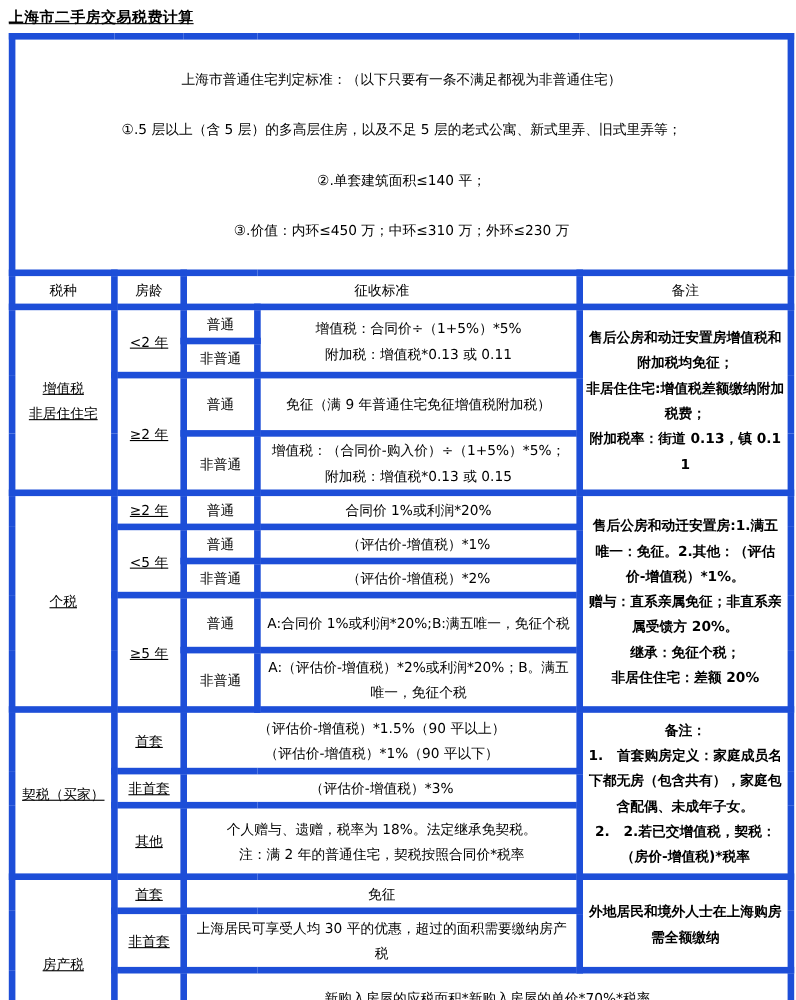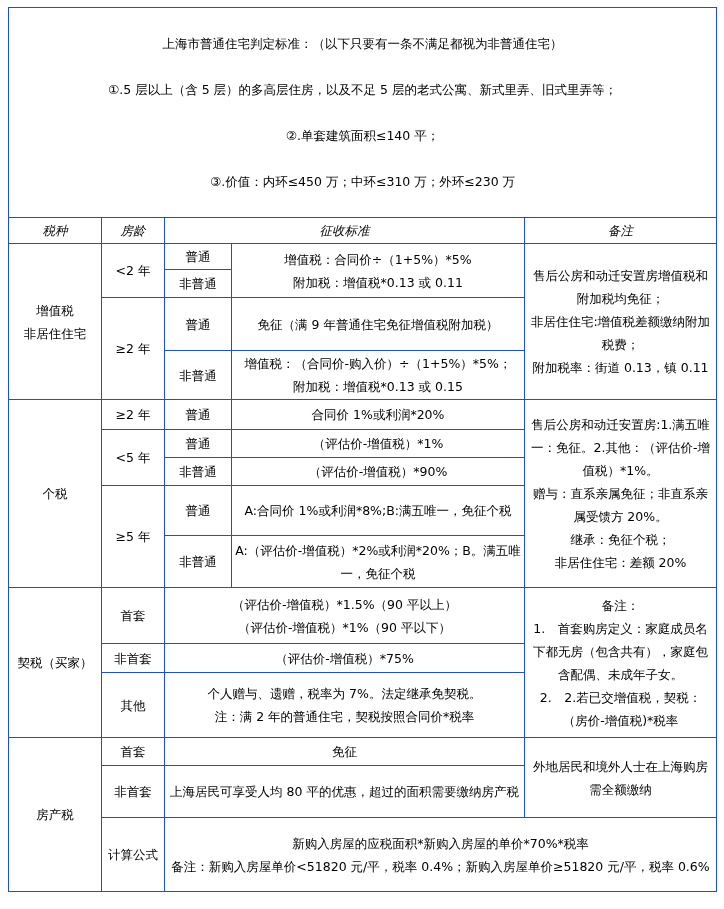--- a/index.html
+++ b/index.html
@@ -9,41 +9,42 @@
     font-family:"DejaVu Sans",sans-serif;overflow:hidden;
   }
   .title{
     font-size:13.5px;font-weight:bold;text-decoration:underline;
     margin:0 0 5px 0;letter-spacing:0.5px;
   }
   table.tax{
     border-collapse:collapse;table-layout:fixed;width:708px;
   }
   table.tax td{
-    border:1px solid #1d4ed8;
+    border:6px solid #1d4ed8;
     font-size:12.5px;line-height:23px;
     text-align:center;vertical-align:middle;
     padding:1px 3px;white-space:pre-line;overflow:hidden;
     word-break:break-all;
   }
   td.criteria-cell{
     text-align:left;padding:4px 4px;line-height:24.5px;font-size:13px;
     white-space:normal;
   }
-  td.lg{font-size:13.5px;}
-  td.hdr{font-size:13px;font-style:italic;}
+  td.lg{font-size:13.5px;text-decoration:underline;}
+  td.hdr{font-size:13px;}
   td.remark{
-    text-align:left;line-height:24px;font-size:12.5px;padding:2px 4px;
+    text-align:left;line-height:24px;font-size:12.5px;padding:2px 4px;font-weight:bold;
   }
 </style>
 </head>
 <body>
 
 <div class="page">
 
+  <div class="title">上海市二手房交易税费计算</div>
 
   <table class="tax">
     <colgroup>
       <col style="width:93px">
         <col style="width:63px">
         <col style="width:67px">
       <col style="width:293px">
         <col style="width:192px">
     </colgroup>
 
@@ -99,60 +100,60 @@
 继承：免征个税；
 非居住住宅：差额 20%</td>
     </tr>
     <tr style="height:28px">
       <td rowspan="2" class="lg">&lt;5 年</td>
       <td>普通</td>
       <td>（评估价-增值税）*1%</td>
     </tr>
     <tr style="height:28px">
       <td>非普通</td>
-      <td>（评估价-增值税）*90%</td>
+      <td>（评估价-增值税）*2%</td>
     </tr>
     <tr style="height:50px">
       <td rowspan="2" class="lg">≥5 年</td>
       <td>普通</td>
-      <td>A:合同价 1%或利润*8%;B:满五唯一，免征个税</td>
+      <td>A:合同价 1%或利润*20%;B:满五唯一，免征个税</td>
     </tr>
     <tr style="height:52px">
       <td>非普通</td>
       <td>A:（评估价-增值税）*2%或利润*20%；B。满五唯一，免征个税</td>
     </tr>
 
     <tr style="height:56px">
       <td rowspan="3" class="lg">契税（买家）</td>
       <td class="lg">首套</td>
       <td colspan="2">（评估价-增值税）*1.5%（90 平以上）
 （评估价-增值税）*1%（90 平以下）</td>
       <td rowspan="3" class="remark">备注：
 1.　首套购房定义：家庭成员名下都无房（包含共有），家庭包含配偶、未成年子女。
 2.　2.若已交增值税，契税：（房价-增值税)*税率</td>
     </tr>
     <tr style="height:29px">
       <td class="lg">非首套</td>
-      <td colspan="2">（评估价-增值税）*75%</td>
+      <td colspan="2">（评估价-增值税）*3%</td>
     </tr>
     <tr style="height:65px">
       <td class="lg">其他</td>
-      <td colspan="2">个人赠与、遗赠，税率为 7%。法定继承免契税。
+      <td colspan="2">个人赠与、遗赠，税率为 18%。法定继承免契税。
 注：满 2 年的普通住宅，契税按照合同价*税率</td>
     </tr>
 
     <tr style="height:28px">
       <td rowspan="3" class="lg">房产税</td>
       <td class="lg">首套</td>
       <td colspan="2">免征</td>
       <td rowspan="2" class="remark">外地居民和境外人士在上海购房需全额缴纳</td>
     </tr>
     <tr style="height:52px">
       <td class="lg">非首套</td>
-      <td colspan="2">上海居民可享受人均 80 平的优惠，超过的面积需要缴纳房产税</td>
+      <td colspan="2">上海居民可享受人均 30 平的优惠，超过的面积需要缴纳房产税</td>
     </tr>
     <tr style="height:74px">
       <td class="lg">计算公式</td>
       <td colspan="3">新购入房屋的应税面积*新购入房屋的单价*70%*税率
 备注：新购入房屋单价&lt;51820 元/平，税率 0.4%；新购入房屋单价≥51820 元/平，税率 0.6%</td>
     </tr>
 
   </tbody>
     </table>
 </div>

